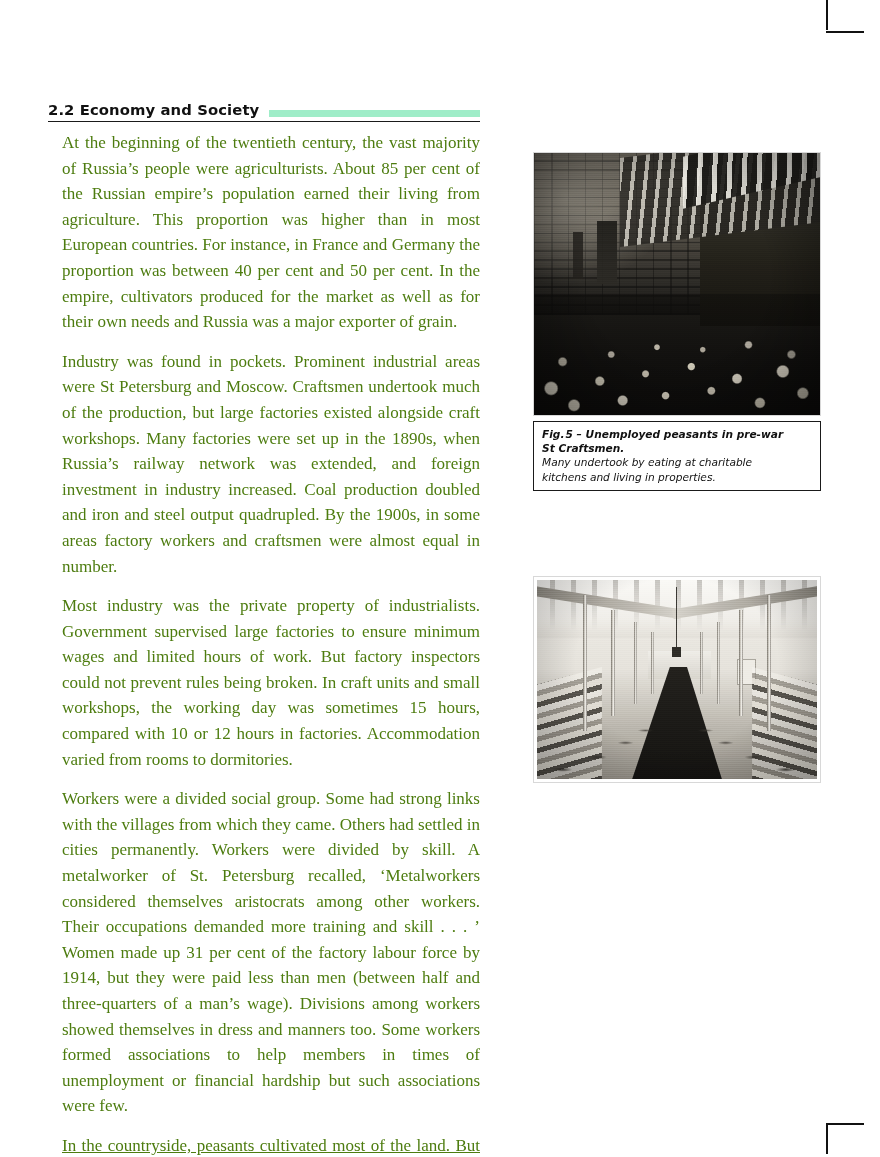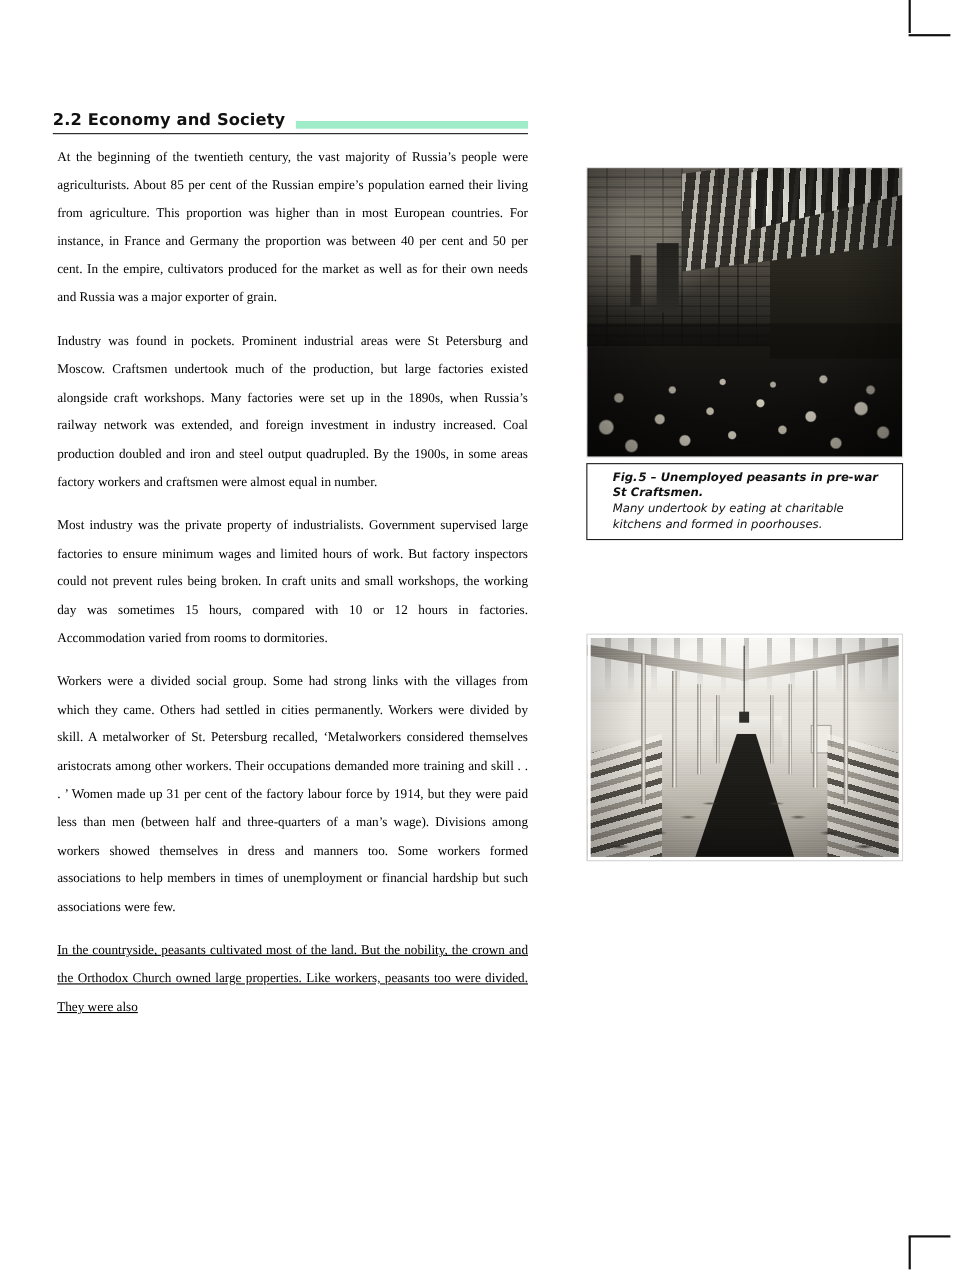--- a/index.html
+++ b/index.html
@@ -68,26 +68,26 @@
 
   
   .text-column {
     position: absolute;
     left: 48px;
     top: 130px;
     width: 432px;
   }
   .body-par {
     font-family: "Liberation Serif", serif;
-    font-size: 12px;
+    font-size: 17px;
     line-height: 25.6px;
     text-align: justify;
     text-justify: inter-word;
-    margin: 0 0 14px 4px;
-    color: #000000;
+    margin: 0 0 14px 14px;
+    color: #4d7c0f;
     -webkit-hyphens: none;
     hyphens: none;
   }
   .body-par:last-child { margin-bottom: 0; text-decoration: underline; }
 
   
   .figure-column {
     position: absolute;
     left: 493px;
     top: 136px;
@@ -102,21 +102,21 @@
     border: 1px solid #d8d8d8;
     box-sizing: border-box;
   }
   .photo-5 { height: 264px; }
   .photo-6 { height: 207px; }
 
   .caption-box {
     width: 288px;
     box-sizing: border-box;
     border: 1.3px solid #1a1a1a;
-    padding: 5px 7px 6px 23px;
+    padding: 5px 7px 6px 8px;
     margin-top: 5px;
     background: #ffffff;
   }
   .cap-title {
     font-family: "DejaVu Sans", sans-serif;
     font-weight: bold;
     font-style: italic;
     font-size: 10.6px;
     line-height: 14.2px;
     color: #111111;
@@ -424,21 +424,21 @@
         <div class="p5-niche"></div>
         <div class="p5-niche2"></div>
         <div class="p5-crowd"></div>
         <div class="p5-grain"></div>
         <div class="p5-vignette"></div>
       </div>
       <figcaption class="caption-box">
         <p class="cap-title">Fig. 5 – Unemployed peasants in pre-war</p>
         <p class="cap-title">St Craftsmen.</p>
         <p class="cap-desc">Many undertook by eating at charitable</p>
-        <p class="cap-desc">kitchens and formed in poorhouses.</p>
+        <p class="cap-desc">kitchens and living in properties.</p>
       </figcaption>
     </figure>
 
     <div style="height:53px"></div>
 
     <figure class="figure">
       <div class="photo photo-6">
         <div class="p6-base"></div>
         <div class="p6-ceiling"></div>
         <div class="p6-joists"></div>

